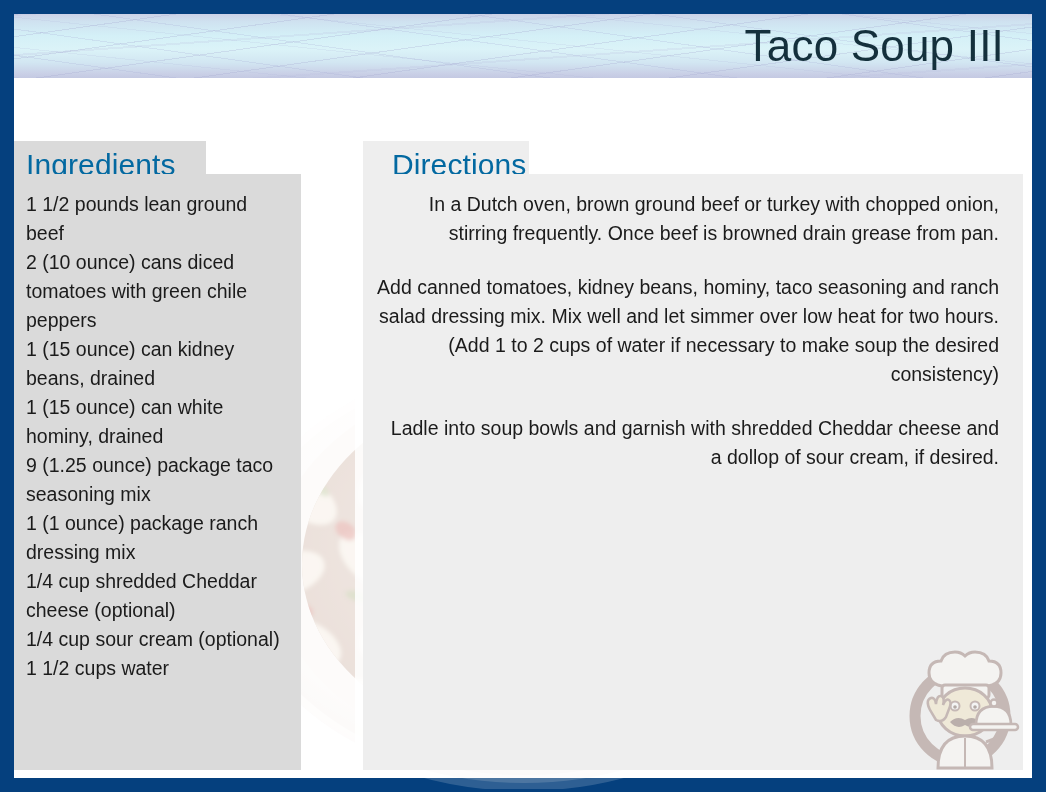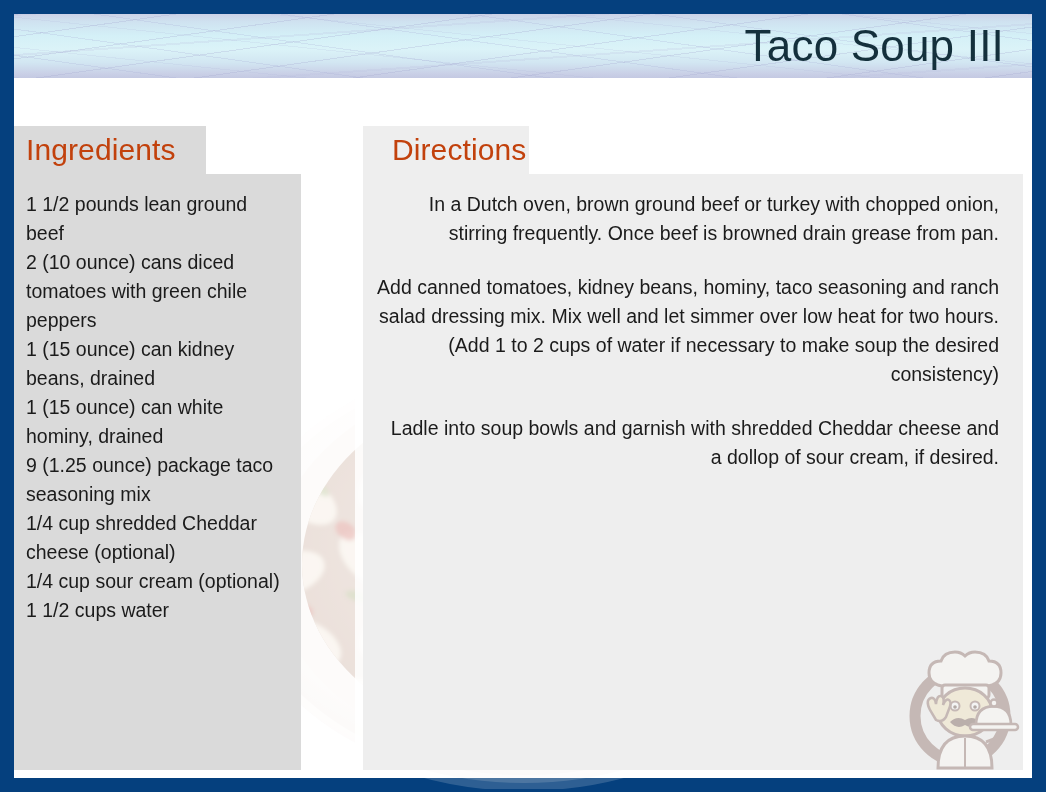--- a/index.html
+++ b/index.html
@@ -88,22 +88,23 @@
   }
 
   
   .panel-head {
     position: absolute;
     z-index: 2;
     display: flex;
     align-items: center;
     padding-left: 12px;
     font-size: 30px;
-    color: #c2410c;
+    color: #0369a1;
     letter-spacing: 0.1px;
+    margin-top: 15px;
   }
 
   .panel-body {
     position: absolute;
     z-index: 2;
     padding: 16px 14px 0 12px;
     font-size: 19.5px;
     line-height: 29px;
     color: #1b1b1b;
   }
@@ -283,20 +284,21 @@
     <div id="ing-head" class="panel-head">
       <span>Ingredients</span>
     </div>
 
     <div id="ing-body" class="panel-body">
       <div class="line">1 1/2 pounds lean ground beef</div>
       <div class="line">2 (10 ounce) cans diced tomatoes with green chile peppers</div>
       <div class="line">1 (15 ounce) can kidney beans, drained</div>
       <div class="line">1 (15 ounce) can white hominy, drained</div>
       <div class="line">9 (1.25 ounce) package taco seasoning mix</div>
+      <div class="line">1 (1 ounce) package ranch dressing mix</div>
       <div class="line">1/4 cup shredded Cheddar cheese (optional)</div>
       <div class="line">1/4 cup sour cream (optional)</div>
       <div class="line">1 1/2 cups water</div>
     </div>
 
     <div id="col-gap"></div>
 
     <div id="dir-head" class="panel-head">
       <span>Directions</span>
     </div>

